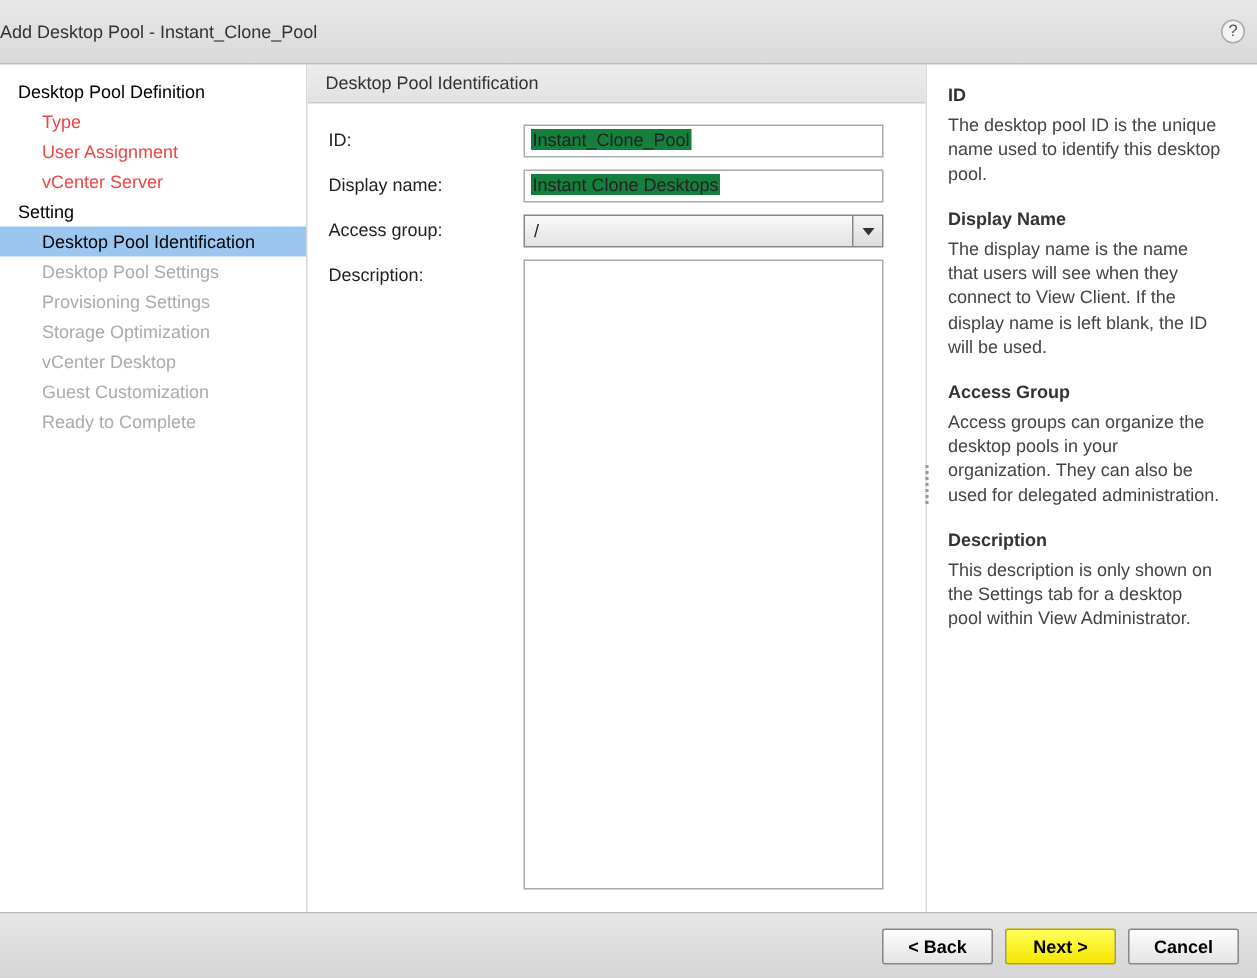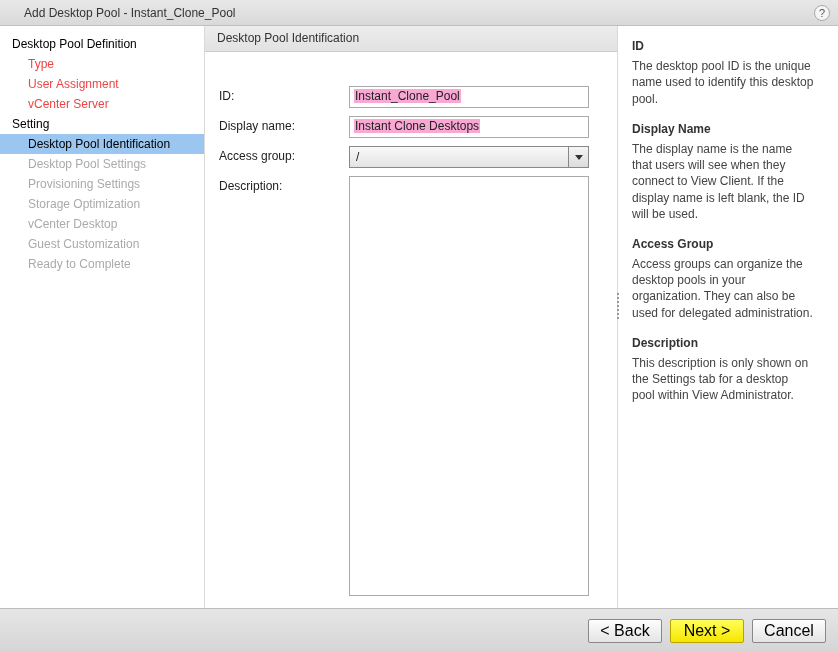--- a/index.html
+++ b/index.html
@@ -1,48 +1,48 @@
 <!DOCTYPE html>
 <html><head>
 <meta charset="utf-8">
 <style>
   * { box-sizing: border-box; margin: 0; padding: 0; }
   body { font-family: Arial, Helvetica, sans-serif; font-size: 12px; color: #222; background: #fff; width: 838px; height: 652px; overflow: hidden; }
   .window { width: 838px; height: 652px; display: flex; flex-direction: column; background: #fff; }
-  .titlebar { height: 26px; background: linear-gradient(#e8e8e8,#d9d9d9); border-bottom: 1px solid #bfbfbf; display: flex; align-items: center; padding: 0 24px; position: relative; }
+  .titlebar { height: 43px; background: linear-gradient(#e8e8e8,#d9d9d9); border-bottom: 1px solid #bfbfbf; display: flex; align-items: center; padding: 0 0; position: relative; }
   .titlebar .title { font-size: 12px; color: #333; }
   .help-icon { position: absolute; right: 8px; top: 50%; transform: translateY(-50%); width: 16px; height: 16px; border: 1px solid #aaa; border-radius: 50%; display:flex; align-items:center; justify-content:center; font-size: 11px; color: #555; background: #f5f5f5; cursor: pointer;}
   .body { flex: 1; display: flex; overflow: hidden; }
   .sidebar { width: 205px; background: #fff; border-right: 1px solid #d9d9d9; padding-top: 8px; }
   .sidebar .group { font-weight: normal; color: #000; padding: 3px 12px; font-size: 12px;}
   .sidebar .item { padding: 3px 12px 3px 28px; font-size: 12px; cursor: pointer; }
   .sidebar .item.link { color: #ef4444; }
   .sidebar .item.active { background: #9ac6f0; color: #000; }
   .sidebar .item.disabled { color: #aaa; cursor: default; }
   .main { flex: 1; display: flex; flex-direction: column; border-right: 1px solid #d9d9d9; }
   .section-header { background: linear-gradient(#ededed,#e2e2e2); border-bottom: 1px solid #ccc; padding: 6px 12px; font-size: 12px; color: #333; margin-top:-1px;}
-  .form-area { display: flex; flex: 1; margin-top: 20px; }
+  .form-area { display: flex; flex: 1; }
   .form-left { width: 400px; padding: 14px 10px 14px 14px; }
   .form-row { display: flex; align-items: flex-start; margin-bottom: 8px; }
   .form-row .lbl { width: 130px; padding-top: 3px; color: #222; font-size: 12px;}
   .form-row .ctrl { flex: 1; }
   .textinput { width: 240px; height: 22px; border: 1px solid #aaa; padding: 2px 4px; font-size: 12px; outline: none; font-family: inherit;}
-  .hl { background: #f9a8d4; display:inline-block; padding: 0 1px;}
+  .hl { background: #15803d; display:inline-block; padding: 0 1px;}
   .dropdown { width: 240px; height: 22px; border: 1px solid #888; background: linear-gradient(#f9f9f9,#e3e3e3); display:flex; align-items:center; position:relative; cursor:pointer;}
   .dropdown .val { padding: 0 6px; font-size: 12px; }
   .dropdown .arrowbox { position:absolute; right:0; top:0; bottom:0; width:20px; border-left:1px solid #888; display:flex; align-items:center; justify-content:center; background: linear-gradient(#f5f5f5,#dcdcdc);}
   .dropdown .arrowbox .tri { width:0; height:0; border-left:4px solid transparent; border-right:4px solid transparent; border-top:5px solid #333;}
   .desc-box { width: 240px; height: 420px; border:1px solid #aaa; background:#fff;}
   .help-panel { width: 220px; padding: 12px 24px 12px 14px; font-size: 12px; color:#333; line-height:1.35; position:relative;}
   .help-panel h4 { font-size: 12px; font-weight: bold; margin: 0 0 4px 0;}
   .help-panel p { margin: 0 0 14px 0; color:#444;}
   .grip { position:absolute; left:-4px; top:260px; width:7px; height:40px; display:flex; flex-direction:column; align-items:center; justify-content:center; gap:2px;}
   .grip span{ width:2px; height:2px; background:#999;}
   .footer { height: 44px; background: linear-gradient(#e6e6e6,#d5d5d5); border-top: 1px solid #bbb; display:flex; align-items:center; justify-content:flex-end; gap:8px; padding: 0 12px;}
-  .btn { min-width: 74px; height: 24px; border:1px solid #888; background: linear-gradient(#fdfdfd,#e4e4e4); border-radius:2px; font-size:16px; cursor:pointer; padding:0 10px;}
+  .btn { min-width: 74px; height: 24px; border:1px solid #888; background: linear-gradient(#fdfdfd,#e4e4e4); border-radius:2px; font-size:12px; cursor:pointer; padding:0 10px;font-weight:bold;}
   .btn.primary { background: linear-gradient(#fffe5a,#f6e600); border-color:#b8a400;}
 </style>
 </head>
 <body>
 
 <div class="window">
 
   <div class="titlebar">
     <span class="title">Add Desktop Pool - Instant_Clone_Pool</span>
     <span class="help-icon">?</span>

